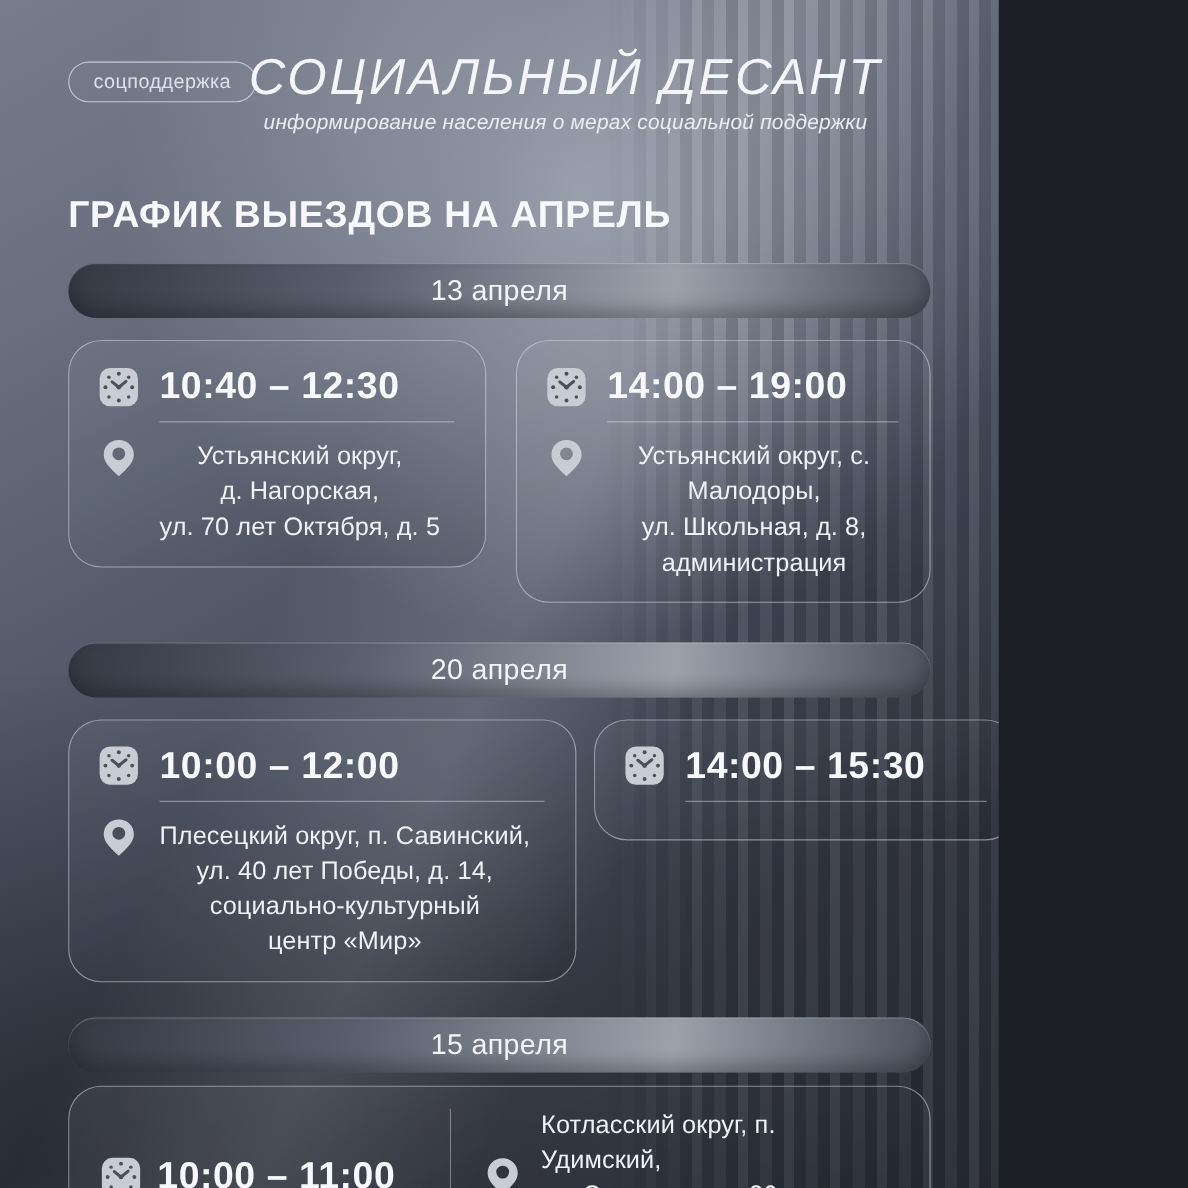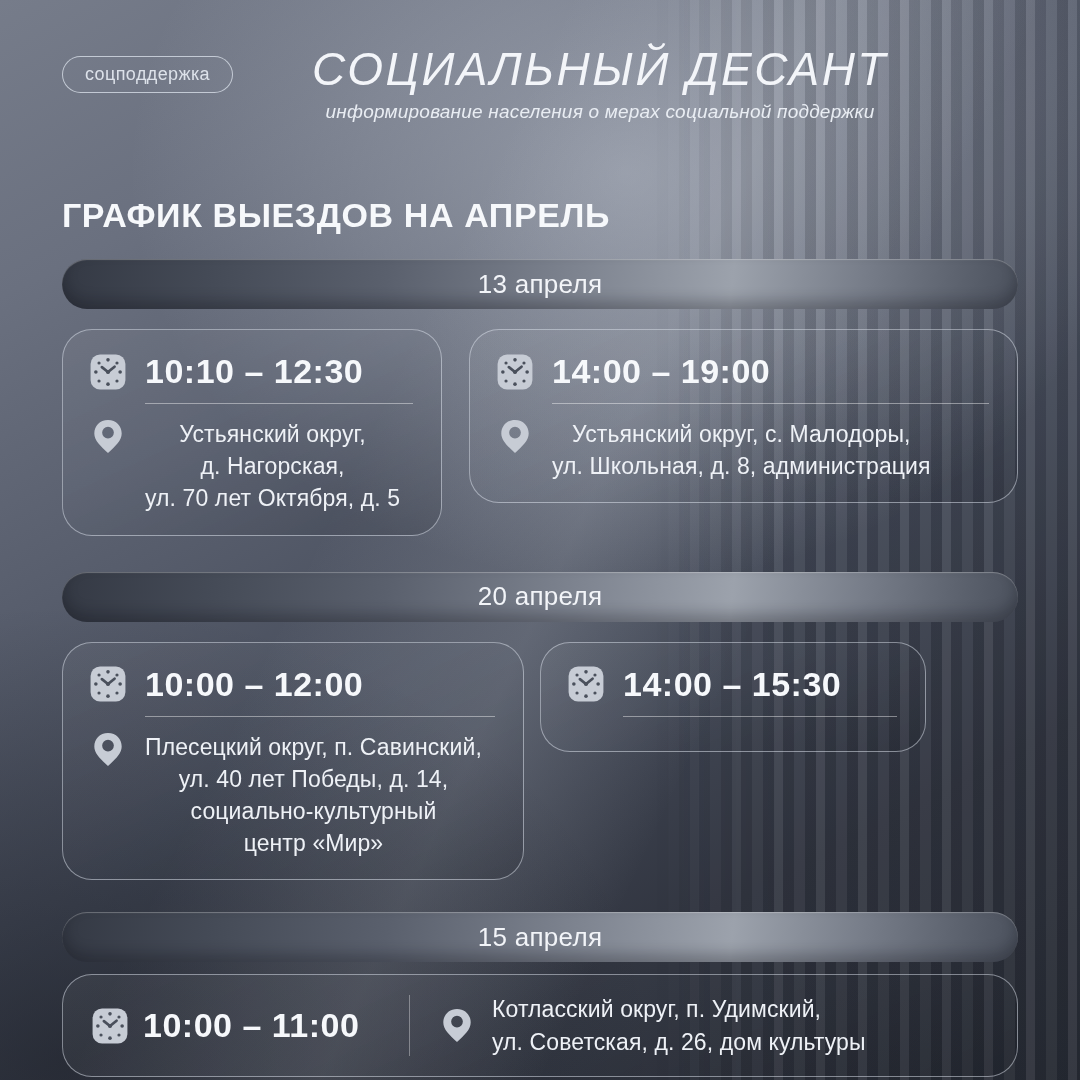--- a/index.html
+++ b/index.html
@@ -1,18 +1,18 @@
 <!DOCTYPE html>
 <html lang="ru"><head>
 <meta charset="utf-8">
 <style>
   html,body{margin:0;padding:0;background:#1b1e25;}
   .poster{
     position:relative;
-    width:1080px;height:1080px;
+    width:908px;height:1080px;
     overflow:hidden;
     font-family:"Liberation Sans", sans-serif;
     color:#eef1f6;
     background:linear-gradient(152deg,#7a808e 0%,#767c8a 0%,#6a707f 18%,#575d6c 38%,#434957 58%,#313540 78%,#272b34 100%);
   }
   .bg-glow{
     position:absolute;inset:0;
     background:radial-gradient(46% 38% at 58% 16%, rgba(190,196,207,0.55) 0%, rgba(190,196,207,0.28) 52%, rgba(190,196,207,0) 100%);
   }
   .bg-streak{
@@ -48,21 +48,21 @@
   .title-block{position:absolute;left:120px;right:0;top:0;text-align:center;font-style:italic;}
   .page-title{
     font-size:46px;font-weight:200;letter-spacing:2.5px;
     color:#f3f5f9;line-height:1.1;white-space:nowrap;
   }
   .page-subtitle{
     margin-top:6px;font-size:19px;font-weight:400;color:#e9edf3;letter-spacing:0.2px;
   }
 
   .schedule-heading{
-    margin-top:72px;
+    margin-top:52px;
     font-size:34px;font-weight:700;letter-spacing:0.6px;color:#f6f8fb;
   }
 
   
   .date-banner{
     margin-top:24px;height:50px;border-radius:25px;
     display:flex;align-items:center;justify-content:center;
     background:linear-gradient(96deg,#343944 0%,#454b57 16%,#5a606d 34%,#7e8490 54%,#9ca2ac 70%,#767c88 84%,#4b515d 100%);
     box-shadow:inset 0 1px 1px rgba(255,255,255,0.28), inset 0 -8px 14px rgba(10,12,18,0.28);
     font-size:26px;color:#f2f4f8;letter-spacing:0.3px;
@@ -144,21 +144,21 @@
                 <circle cx="9.5" cy="26.5" r="1.5"></circle>
                   <circle cx="26.5" cy="26.5" r="1.5"></circle>
               </g>
               <g stroke="#4a505c" stroke-width="2.6" stroke-linecap="round">
                 <line x1="18" y1="18" x2="12.2" y2="13.4"></line>
                 <line x1="18" y1="18" x2="24.2" y2="13.0"></line>
               </g>
               <circle cx="18" cy="18" r="2" fill="#4a505c"></circle>
             </svg>
           </span>
-          <span class="time-range">10:10 – 12:30</span>
+          <span class="time-range">10:40 – 12:30</span>
         </div>
         <div class="time-underline"></div>
         <div class="addr-row">
           <span class="icon-cell">
             <svg width="34" height="38" viewBox="0 0 36 40">
               <path fill-rule="evenodd" fill="#c7ccd5" d="M18 2 C9.2 2 3.5 8.6 3.5 16.2 C3.5 23.6 10 29.4 18 37 C26 29.4 32.5 23.6 32.5 16.2 C32.5 8.6 26.8 2 18 2 Z M18 21.5 a6.2 6.2 0 1 1 0 -12.4 a6.2 6.2 0 1 1 0 12.4 Z"></path>
             </svg>
           </span>
           <span class="event-address">Устьянский округ,
 д. Нагорская,

